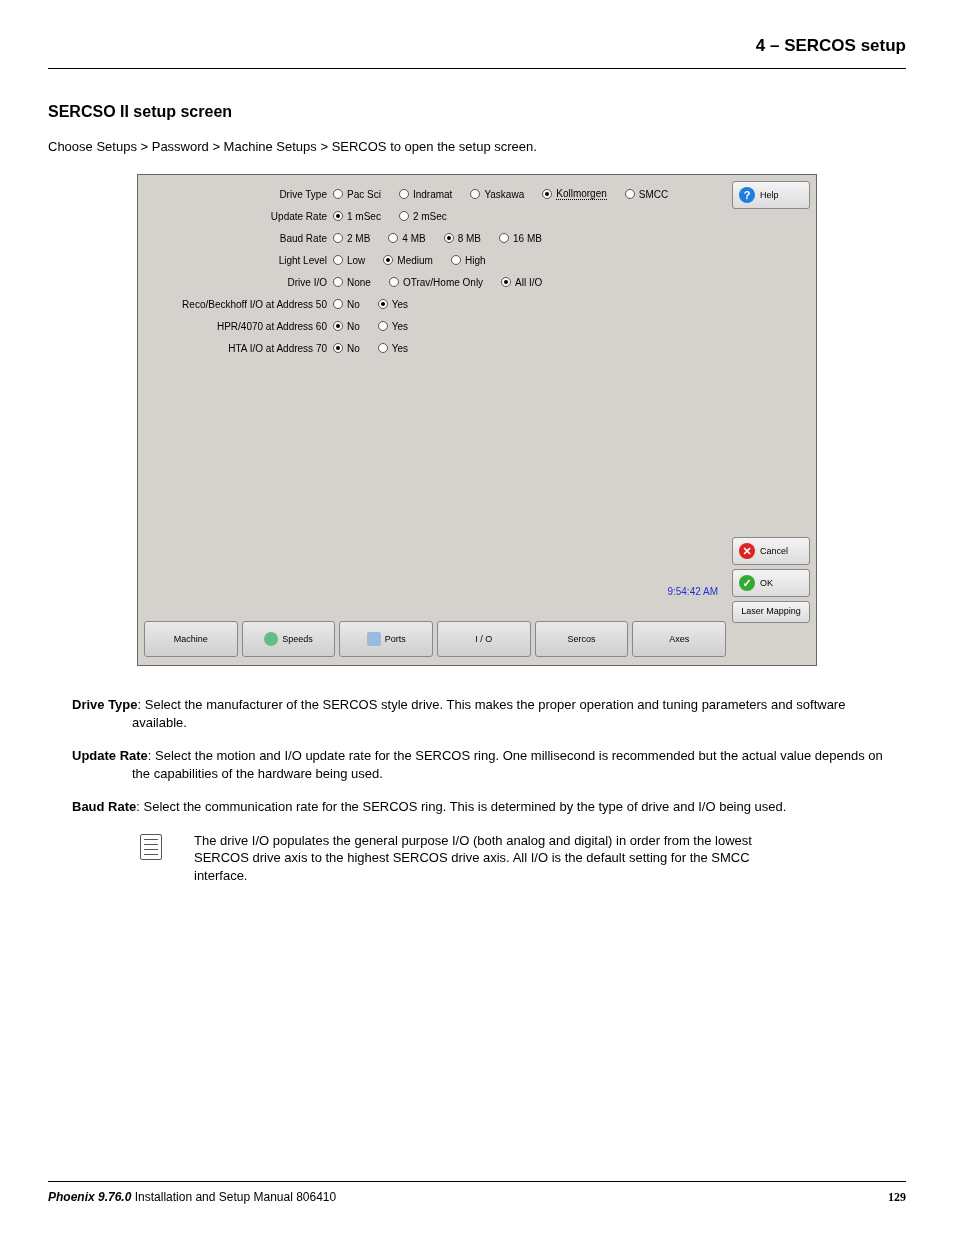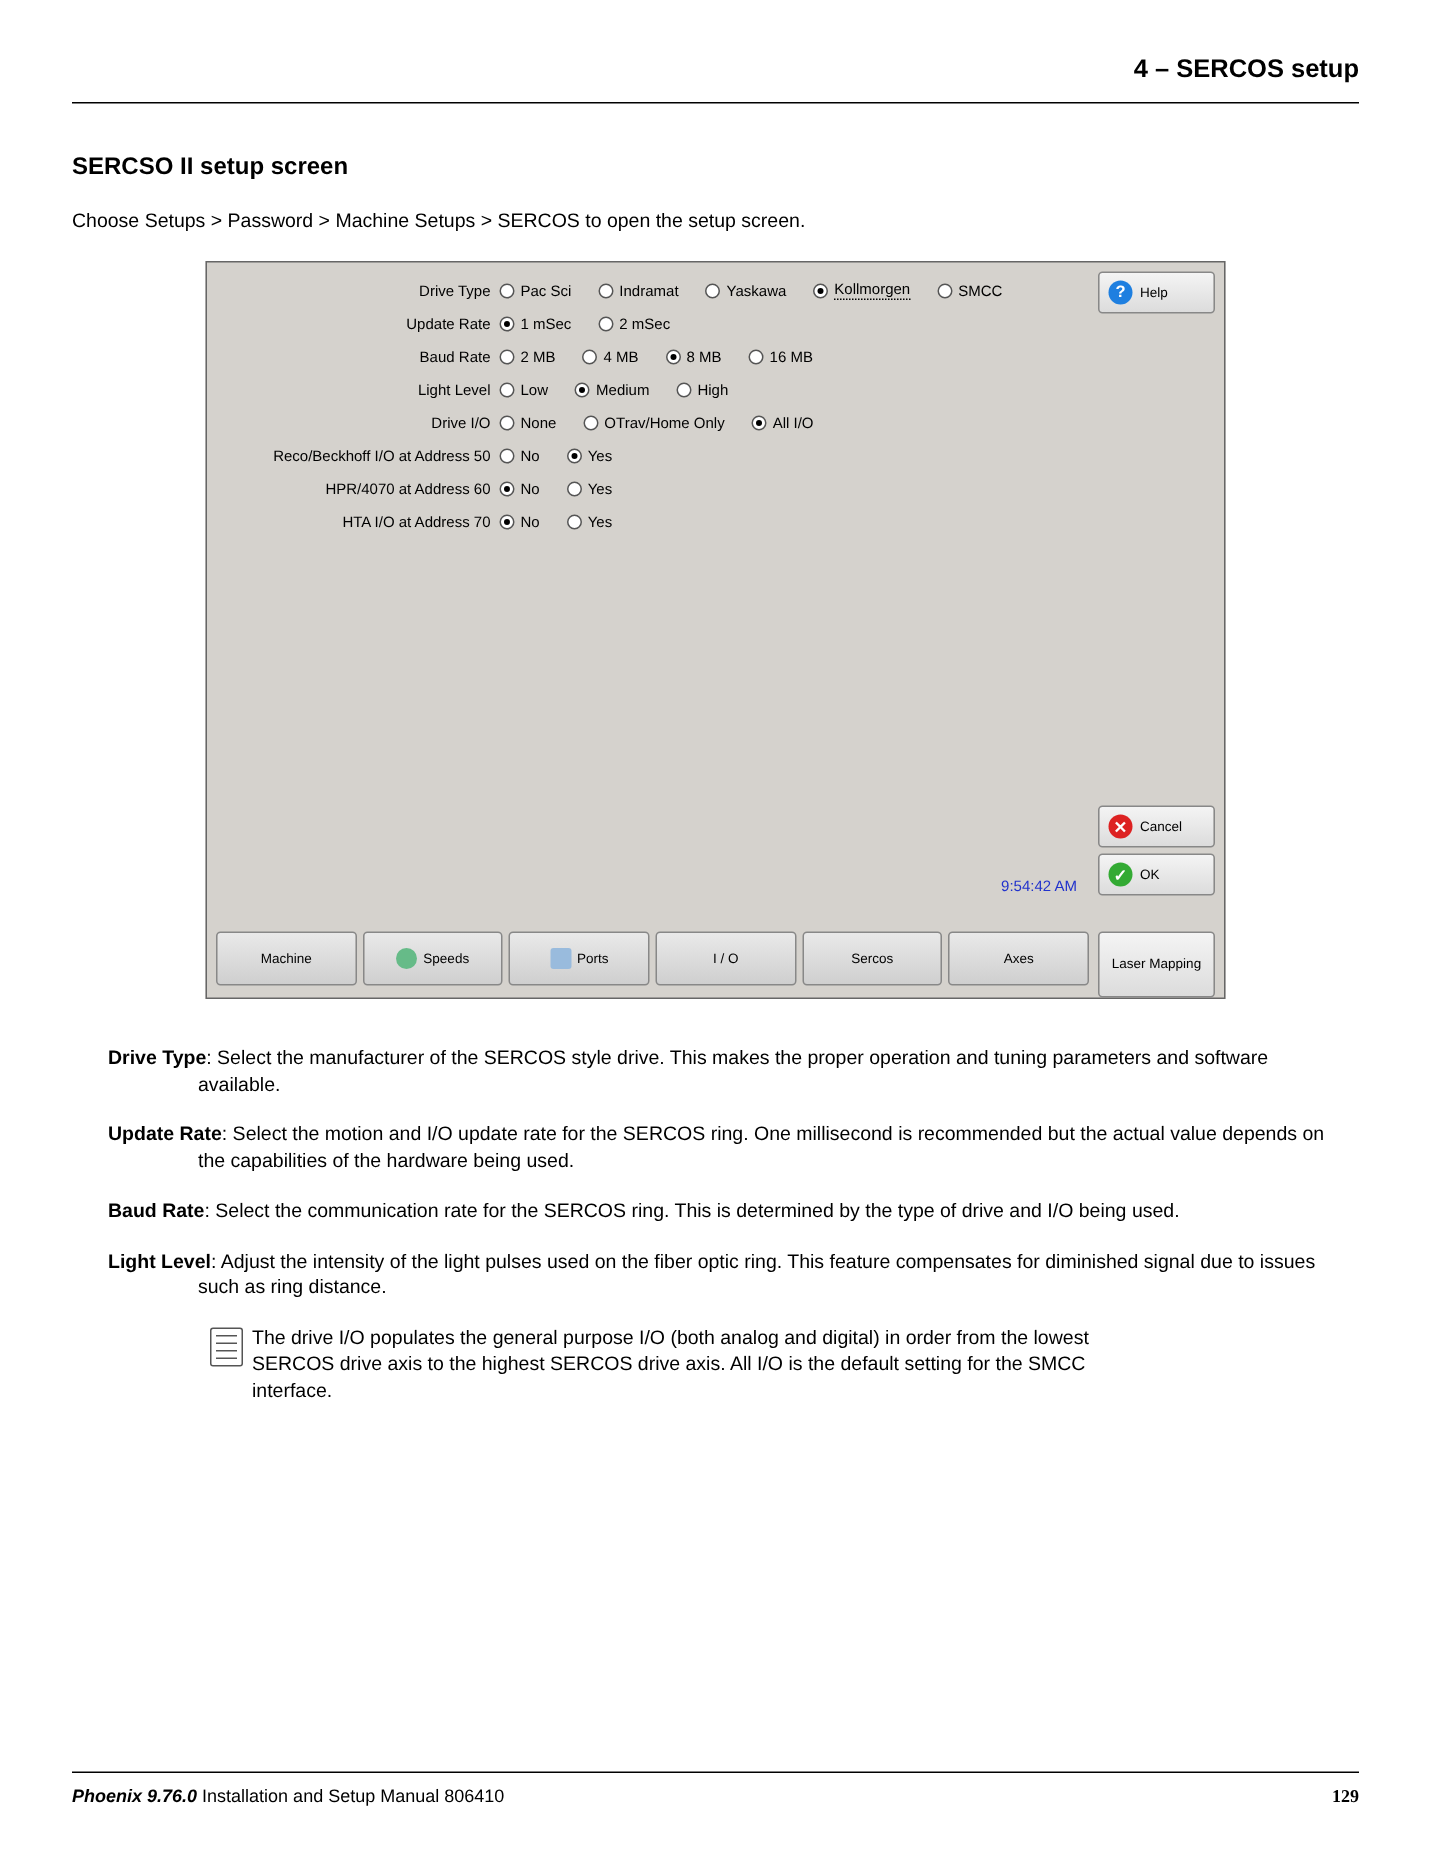--- a/index.html
+++ b/index.html
@@ -110,21 +110,21 @@
     display: flex;
     align-items: center;
     justify-content: center;
     color: #fff;
     font-weight: bold;
     font-size: 11px;
   }
   .ic.help   { background: #1e7fe0; }
   .ic.cancel { background: #d22; }
   .ic.ok     { background: #3a3; }
-  .btn.lm { height: 44px; justify-content: center; text-align: center; line-height: 1.1; margin-top: 20px; }
+  .btn.lm { height: 22px; justify-content: center; text-align: center; line-height: 1.1; }
 
   .tabs {
     position: absolute;
     left: 6px; right: 90px; bottom: 8px;
     display: flex;
     gap: 4px;
     height: 36px;
     align-items: stretch;
   }
   .tab {
@@ -153,21 +153,21 @@
     margin: 0 16px 16px 0;
     padding-left: 84px;
     text-indent: -60px;
     line-height: 1.35;
   }
   .def b { font-weight: bold; }
   .def .body { display: inline; }
 
   .note {
     display: flex;
-    gap: 6px;
+    gap: 32px;
     margin: 1px 0 0 92px;
     max-width: 620px;
     line-height: 1.35;
   }
   .note .nicon {
     width: 22px; height: 26px;
     border: 1.5px solid #555;
     border-radius: 2px;
     position: relative;
     flex-shrink: 0;
@@ -370,21 +370,20 @@
       <div class="tab">
         <span>Axes</span>
       </div>
     </div>
 </div>
 
 <div class="defs" id="defs">
     <p class="def"><b>Drive Type</b><span class="body">: Select the manufacturer of the SERCOS style drive. This makes the proper operation and tuning parameters and software available.</span></p>
     <p class="def"><b>Update Rate</b><span class="body">: Select the motion and I/O update rate for the SERCOS ring. One millisecond is recommended but the actual value depends on the capabilities of the hardware being used.</span></p>
     <p class="def"><b>Baud Rate</b><span class="body">: Select the communication rate for the SERCOS ring. This is determined by the type of drive and I/O being used.</span></p>
-    <p class="def"><b>Light Level</b><span class="body">: Adjust the intensity of the light pulses used on the fiber optic ring. This feature compensates for diminished signal due to issues such as ring distance.</span></p>
   </div>
 
 <div class="note">
   <span class="nicon"></span>
   <span>The drive I/O populates the general purpose I/O (both analog and digital) in order from the lowest SERCOS drive axis to the highest SERCOS drive axis. All I/O is the default setting for the SMCC interface.</span>
 </div>
 
 <div class="ftr">
   <span class="l">
     <i>Phoenix 9.76.0</i><span>  Installation and Setup Manual  806410</span>

